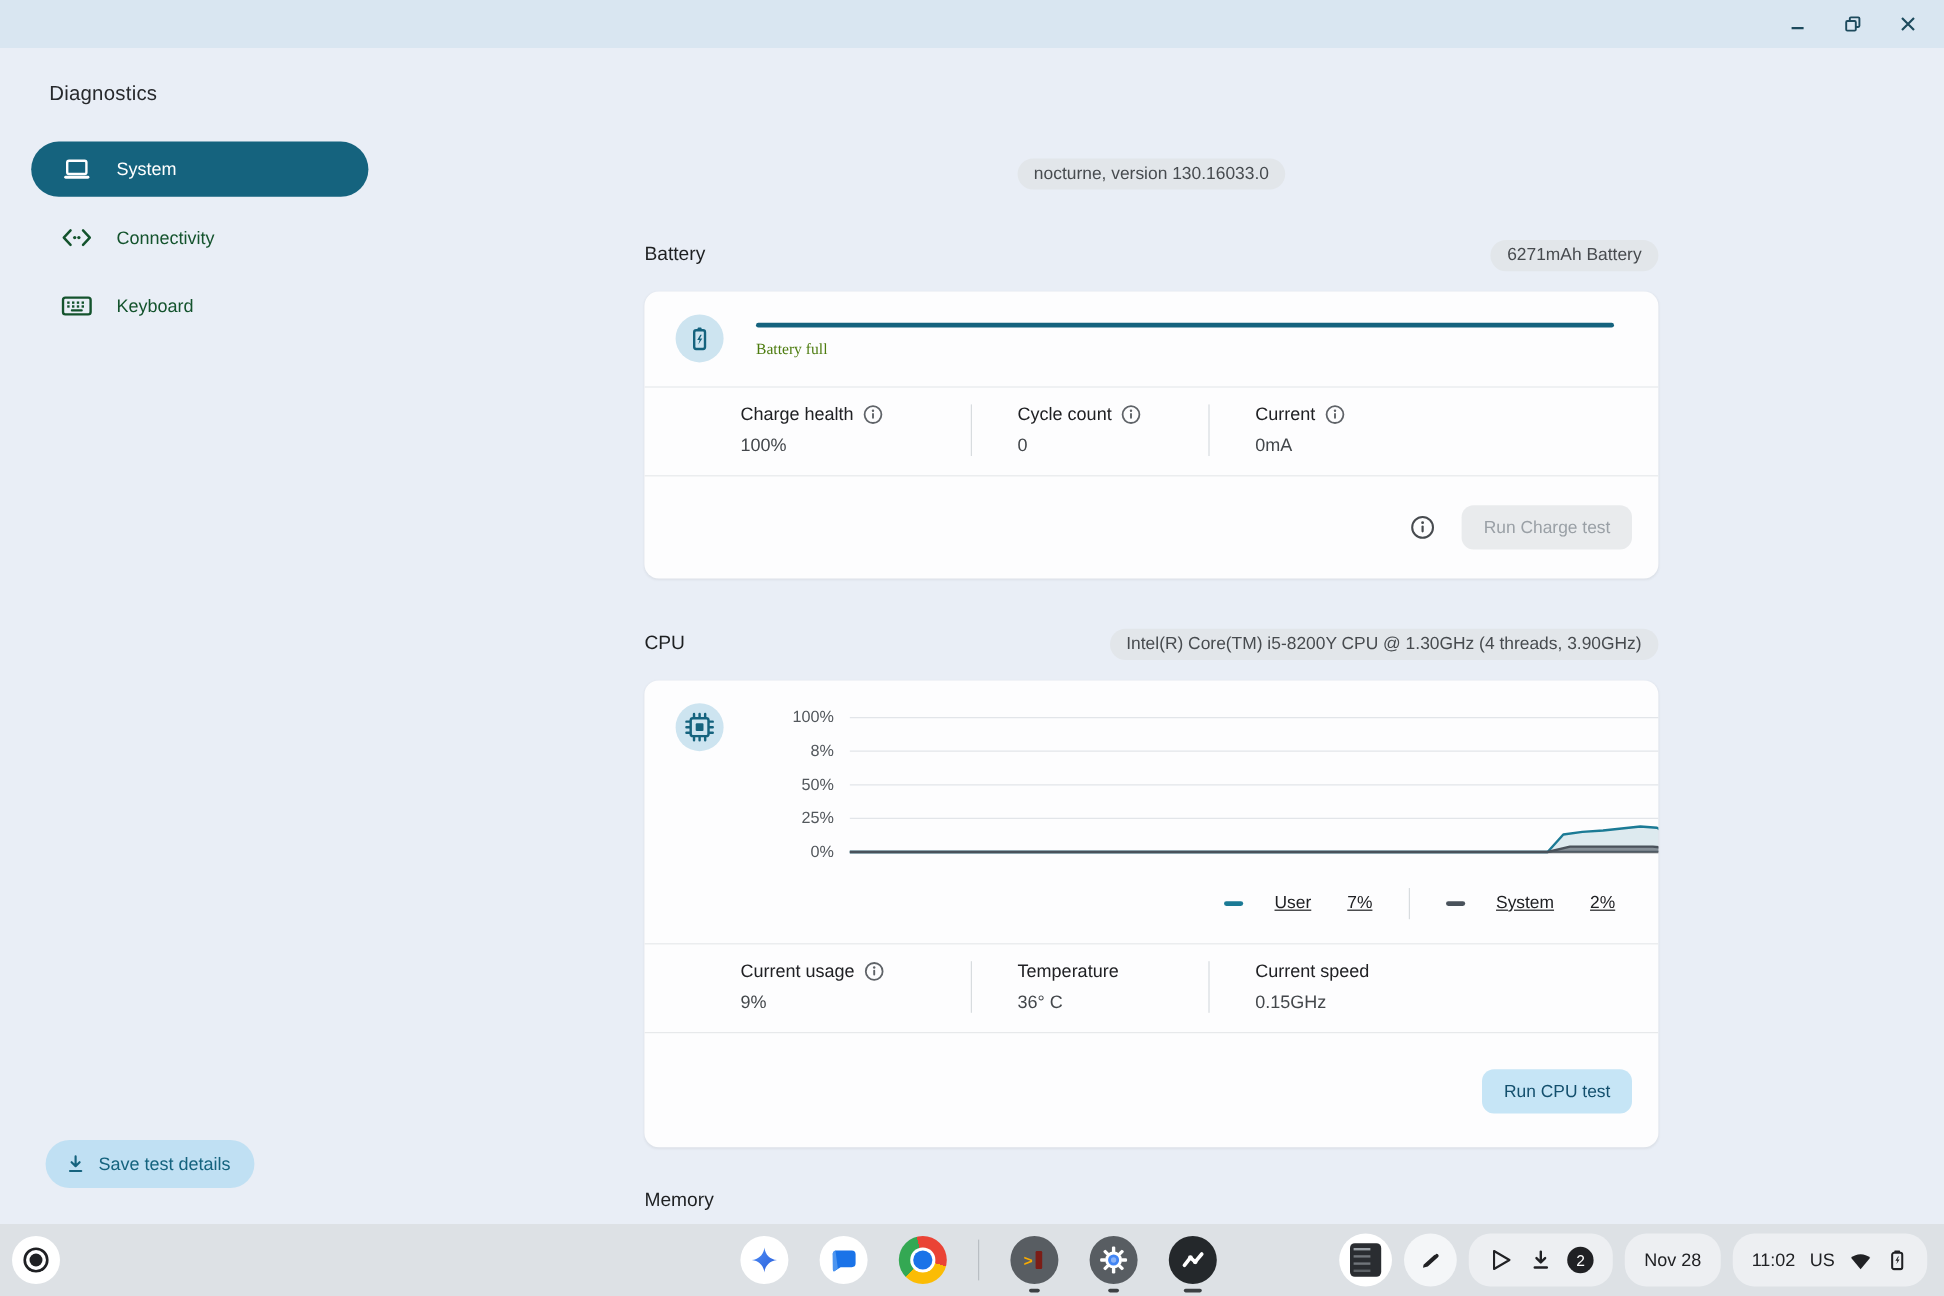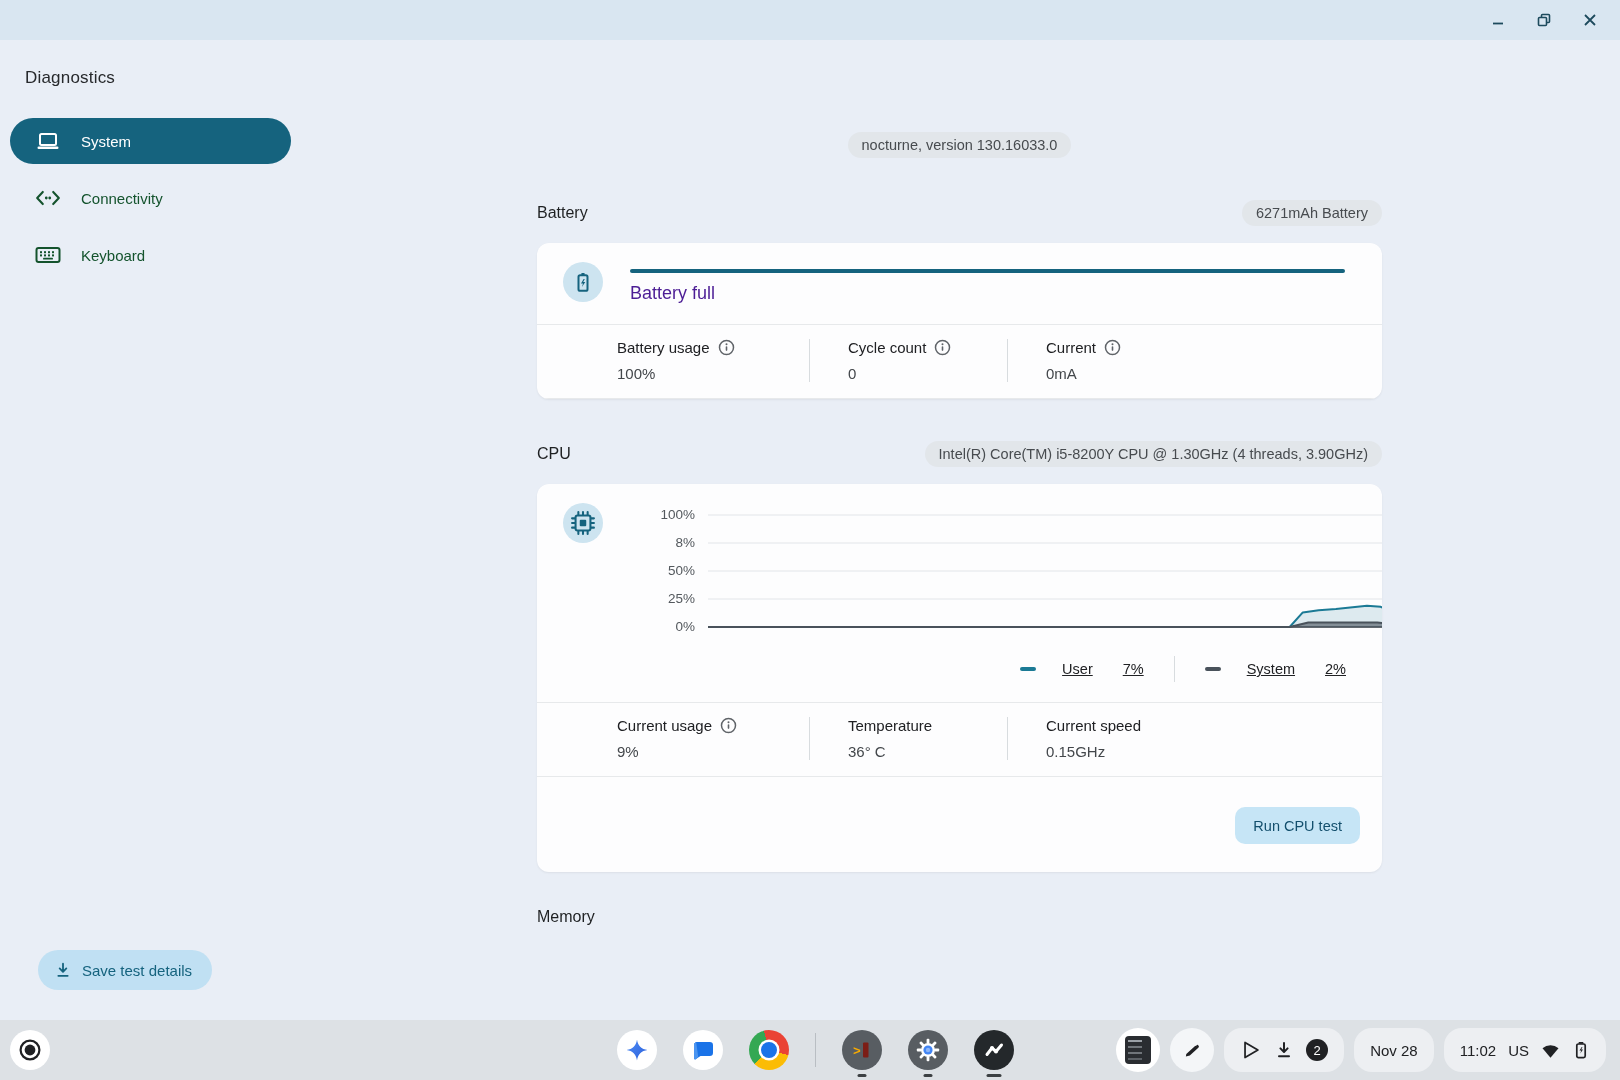--- a/index.html
+++ b/index.html
@@ -13,40 +13,40 @@
   :root{
     --accent:#15637e; --icon-circle:#cde4f0; --body-bg:#e9eef6; --titlebar-bg:#d9e6f1;
     --shelf-bg:#dde1e5; --card-bg:#fdfdfe; --chip-bg:#e2e6ea; --chip-text:#474b4f;
     --btn-blue-bg:#c6e5f6; --btn-blue-text:#134f6d; --save-bg:#c0e0f3;
     --disabled-bg:#e9ebed; --disabled-text:#9aa0a6;
   }
   
   .titlebar{ position:absolute; left:0; top:0; width:1620px; height:40px; background:var(--titlebar-bg); display:flex; align-items:center; justify-content:flex-end; gap:14px; padding-right:14px; }
   .winbtn{ width:32px; height:32px; border:none; background:transparent; display:flex; align-items:center; justify-content:center; color:#1d4a5d; cursor:default; }
   
-  .sidebar{ position:absolute; left:0; top:40px; width:310px; }
+  .sidebar{ position:absolute; left:16px; top:40px; width:310px; }
   .app-title{ font-size:17px; font-weight:500; color:#27292c; margin:28px 0 0 25px; letter-spacing:.2px; }
   .nav{ margin-top:30px; display:flex; flex-direction:column; gap:11px; padding-left:10px; }
   .nav-item{ display:flex; align-items:center; gap:20px; height:46px; width:281px; border:none; background:transparent; border-radius:23px; padding-left:25px; font-size:15px; font-weight:500; color:#14532d; font-family:inherit; cursor:default; }
   .nav-item.selected{ background:var(--accent); color:#fff; }
   .nav-item .nicon{ width:26px; height:22px; display:flex; align-items:center; justify-content:center; }
   
   .main{ position:absolute; left:537px; top:40px; width:845px; }
   .chip{ display:inline-block; background:var(--chip-bg); color:var(--chip-text); font-size:14.5px; line-height:26px; padding:0 14px; border-radius:14px; white-space:nowrap; }
   .chip-row{ text-align:center; margin-top:92px; }
   .section-head{ display:flex; align-items:center; justify-content:space-between; margin-top:42px; }
   .section-head h2{ font-size:16px; font-weight:500; color:#1e2022; }
   .card{ background:var(--card-bg); border-radius:12px; margin-top:17px; box-shadow:0 1px 2px rgba(60,64,67,.08); overflow:hidden; }
   .divider{ height:1px; background:#e7e9eb; }
   
   .batt-row{ display:flex; padding:19px 37px 20px 26px; }
   .icon-circle{ width:40px; height:40px; border-radius:50%; background:var(--icon-circle); display:flex; align-items:center; justify-content:center; flex:0 0 40px; }
   .batt-col{ flex:1; margin-left:27px; padding-top:7px; }
   .progress{ height:4px; border-radius:2px; background:var(--accent); width:100%; }
-  .batt-status{ font-size:18px; color:#4c1d95; margin-top:10px; }
+  .batt-status{ font-size:13px; color:#4d7c0f; margin-top:10px;font-family:Liberation Serif, serif; }
   
   .stats-row{ display:flex; padding:14px 36px 16px 80px; }
   .stat{ padding-right:10px; }
   .stat.c1{ width:176px; }
   .stat.c2{ width:198px; padding-left:38px; border-left:1px solid #d8dcdf; margin-left:16px; }
   .stat.c3{ flex:1; padding-left:38px; border-left:1px solid #d8dcdf; }
   .stat-label{ display:flex; align-items:center; gap:8px; font-size:15px; color:#202124; }
   .stat-value{ margin-top:9px; font-size:15px; color:#43474b; }
   .iinfo{ color:#5f6368; display:inline-flex; }
   
@@ -181,21 +181,21 @@
       </span>
       <div class="batt-col">
         <div class="progress"></div>
         <div class="batt-status">Battery full</div>
       </div>
     </div>
     <div class="divider"></div>
     <div class="stats-row">
       <div class="stat c1">
         <div class="stat-label">
-            <span>Battery usage</span>
+            <span>Charge health</span>
           <span class="iinfo">
               <svg width="17" height="17" viewBox="0 0 16 16">
                 <circle cx="8" cy="8" r="6.6" fill="none" stroke="currentColor" stroke-width="1.4"></circle>
                 <circle cx="8" cy="5" r=".95" fill="currentColor"></circle>
                 <rect x="7.25" y="6.8" width="1.5" height="4.4" rx=".75" fill="currentColor"></rect>
               </svg>
             </span>
         </div>
         <div class="stat-value">100%</div>
       </div>
@@ -220,20 +220,30 @@
                 <circle cx="8" cy="8" r="6.6" fill="none" stroke="currentColor" stroke-width="1.4"></circle>
                 <circle cx="8" cy="5" r=".95" fill="currentColor"></circle>
                 <rect x="7.25" y="6.8" width="1.5" height="4.4" rx=".75" fill="currentColor"></rect>
               </svg>
             </span>
         </div>
         <div class="stat-value">0mA</div>
       </div>
     </div>
     <div class="divider"></div>
+    <div class="action-row">
+      <span class="big-info">
+          <svg width="21" height="21" viewBox="0 0 16 16">
+            <circle cx="8" cy="8" r="6.6" fill="none" stroke="currentColor" stroke-width="1.3"></circle>
+            <circle cx="8" cy="5" r=".9" fill="currentColor"></circle>
+            <rect x="7.3" y="6.8" width="1.4" height="4.4" rx=".7" fill="currentColor"></rect>
+          </svg>
+        </span>
+      <button class="btn disabled" disabled="">Run Charge test</button>
+    </div>
   </section>
 
   <div class="section-head">
     <h2>CPU</h2>
     <span class="chip">Intel(R) Core(TM) i5-8200Y CPU @ 1.30GHz (4 threads, 3.90GHz)</span>
   </div>
   <section class="card">
     <div class="cpu-top">
       <span class="icon-circle">
         <svg width="26" height="26" viewBox="0 0 28 28">

